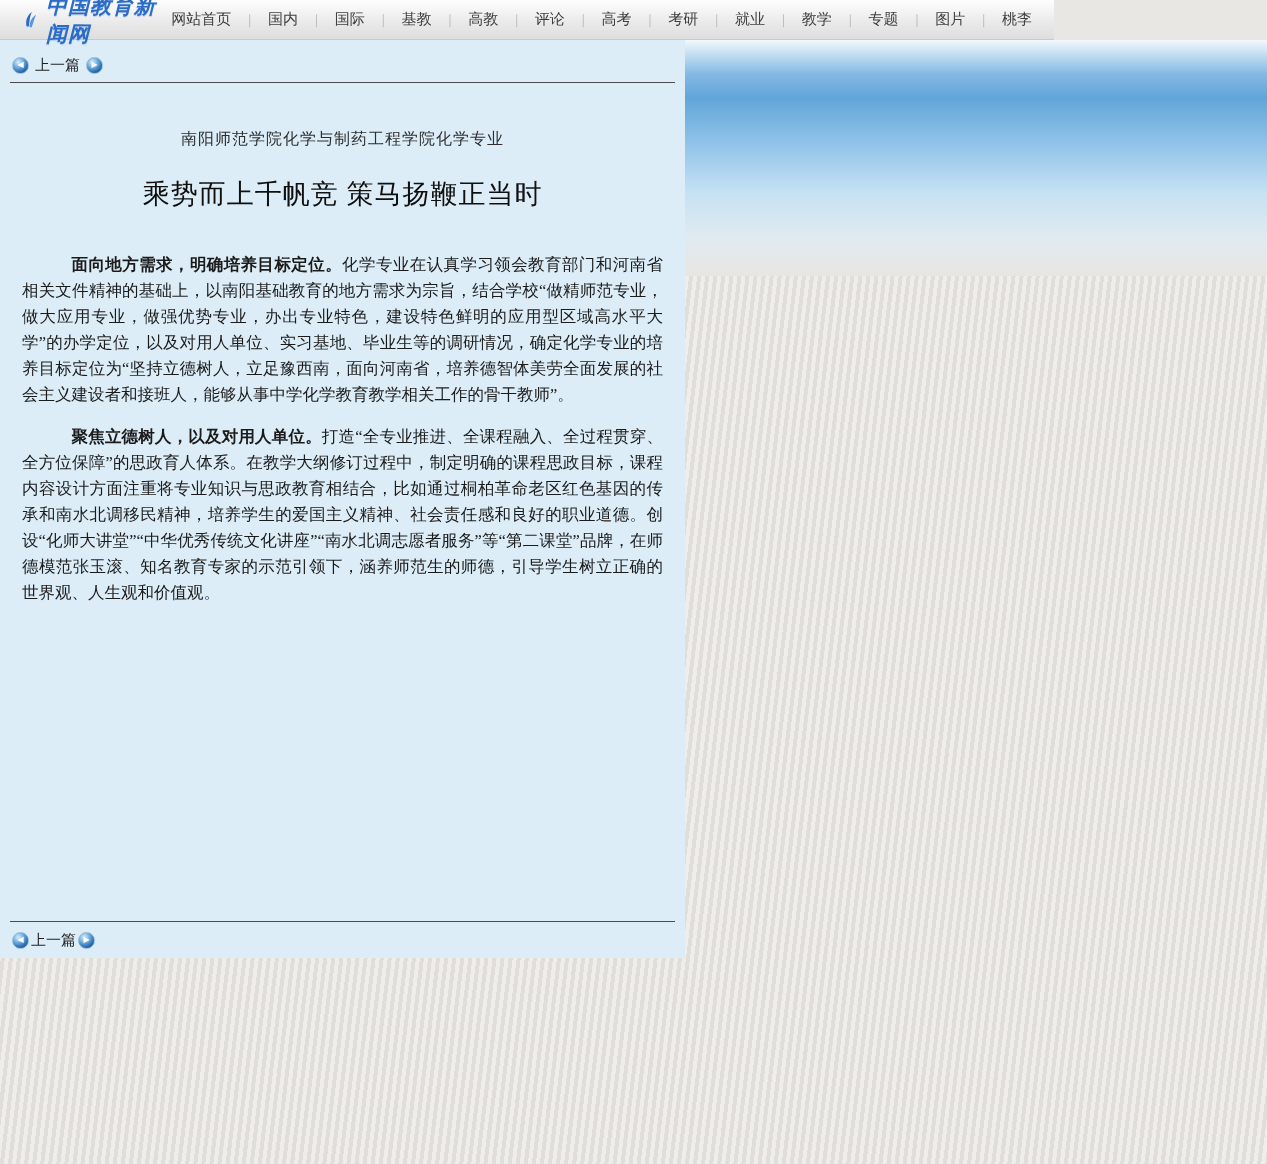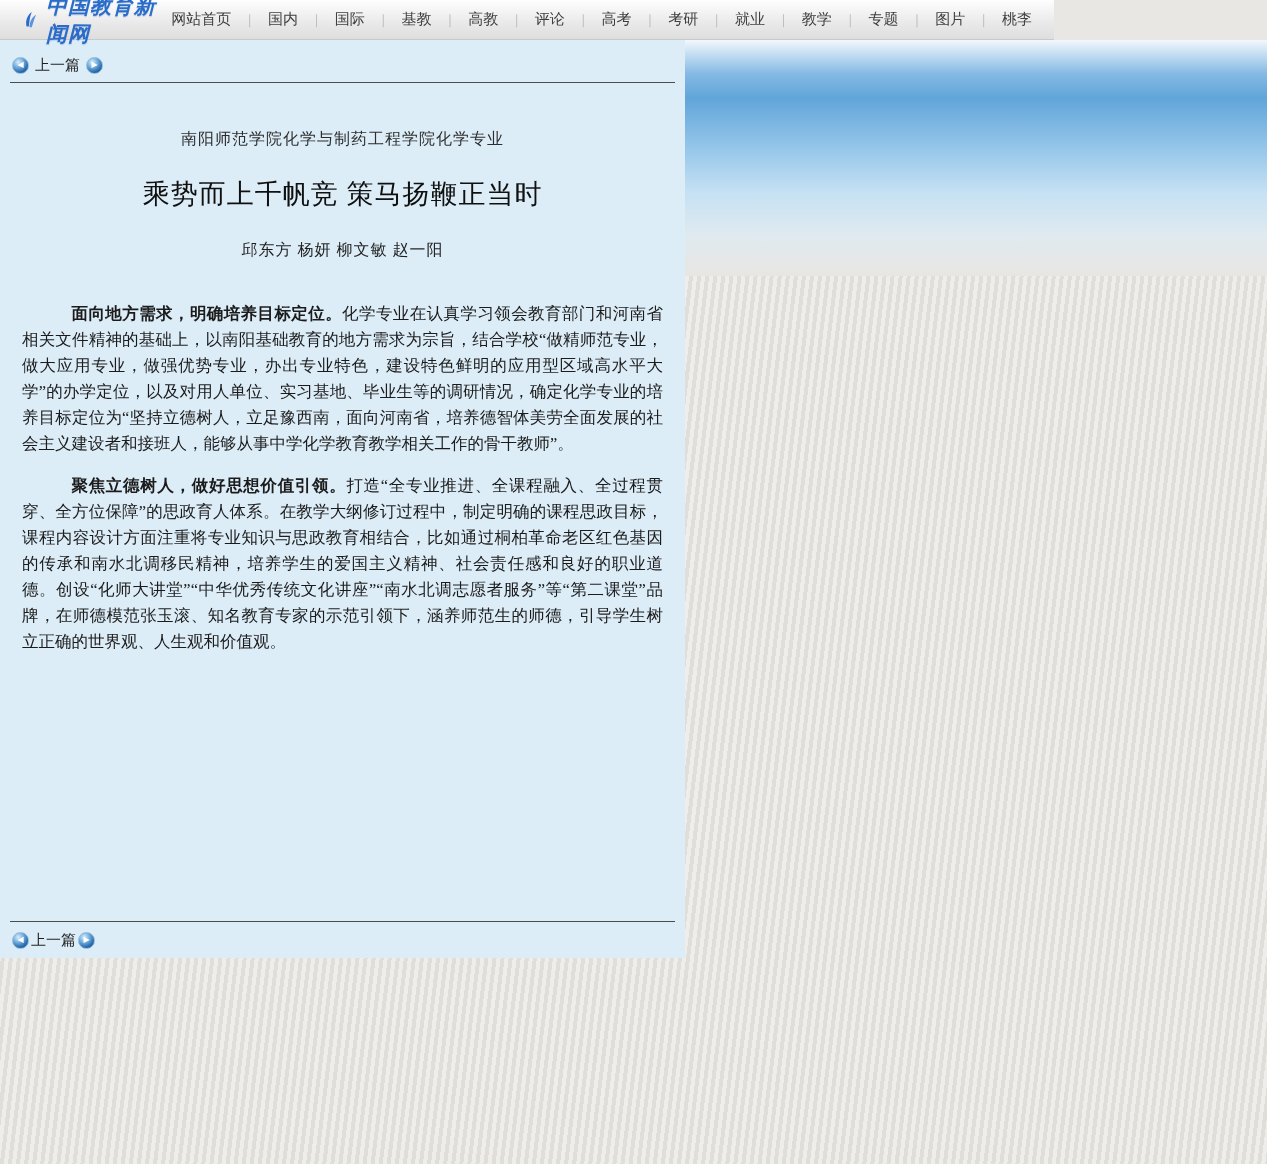--- a/index.html
+++ b/index.html
@@ -323,26 +323,25 @@
         </span>
       <span>上一篇</span>
       <span class="sphere">
           <i>▶</i>
         </span>
     </div>
     <div class="a-hr"></div>
     <div class="a-body">
       <div class="a-kicker">南阳师范学院化学与制药工程学院化学专业</div>
       <div class="a-title">乘势而上千帆竞  策马扬鞭正当时</div>
-      <div class="a-authors">邱东方  杨妍  柳文敏  赵一阳</div>
       <div class="a-paras">
 
   <p class="para"><b class="p-lead">面向地方需求，明确培养目标定位。</b><span class="p-text">化学专业在认真学习领会教育部门和河南省相关文件精神的基础上，以南阳基础教育的地方需求为宗旨，结合学校“做精师范专业，做大应用专业，做强优势专业，办出专业特色，建设特色鲜明的应用型区域高水平大学”的办学定位，以及对用人单位、实习基地、毕业生等的调研情况，确定化学专业的培养目标定位为“坚持立德树人，立足豫西南，面向河南省，培养德智体美劳全面发展的社会主义建设者和接班人，能够从事中学化学教育教学相关工作的骨干教师”。</span></p>
 
-  <p class="para"><b class="p-lead">聚焦立德树人，做好思想价值引领。</b><span class="p-text">打造“全专业推进、全课程融入、全过程贯穿、全方位保障”的思政育人体系。在教学大纲修订过程中，制定明确的课程思政目标，课程内容设计方面注重将专业知识与思政教育相结合，比如通过桐柏革命老区红色基因的传承和南水北调移民精神，培养学生的爱国主义精神、社会责任感和良好的职业道德。创设“化师大讲堂”“中华优秀传统文化讲座”“南水北调志愿者服务”等“第二课堂”品牌，在师德模范张玉滚、知名教育专家的示范引领下，涵养师范生的师德，引导学生树立正确的世界观、人生观和价值观。</span></p>
+  <p class="para"><b class="p-lead">聚焦立德树人，以及对用人单位。</b><span class="p-text">打造“全专业推进、全课程融入、全过程贯穿、全方位保障”的思政育人体系。在教学大纲修订过程中，制定明确的课程思政目标，课程内容设计方面注重将专业知识与思政教育相结合，比如通过桐柏革命老区红色基因的传承和南水北调移民精神，培养学生的爱国主义精神、社会责任感和良好的职业道德。创设“化师大讲堂”“中华优秀传统文化讲座”“南水北调志愿者服务”等“第二课堂”品牌，在师德模范张玉滚、知名教育专家的示范引领下，涵养师范生的师德，引导学生树立正确的世界观、人生观和价值观。</span></p>
 </div>
     </div>
     <div class="a-bottom">
       <span class="sphere">
           <i>◀</i>
         </span>
       <span>上一篇</span>
       <span class="sphere">
           <i>▶</i>
         </span>

